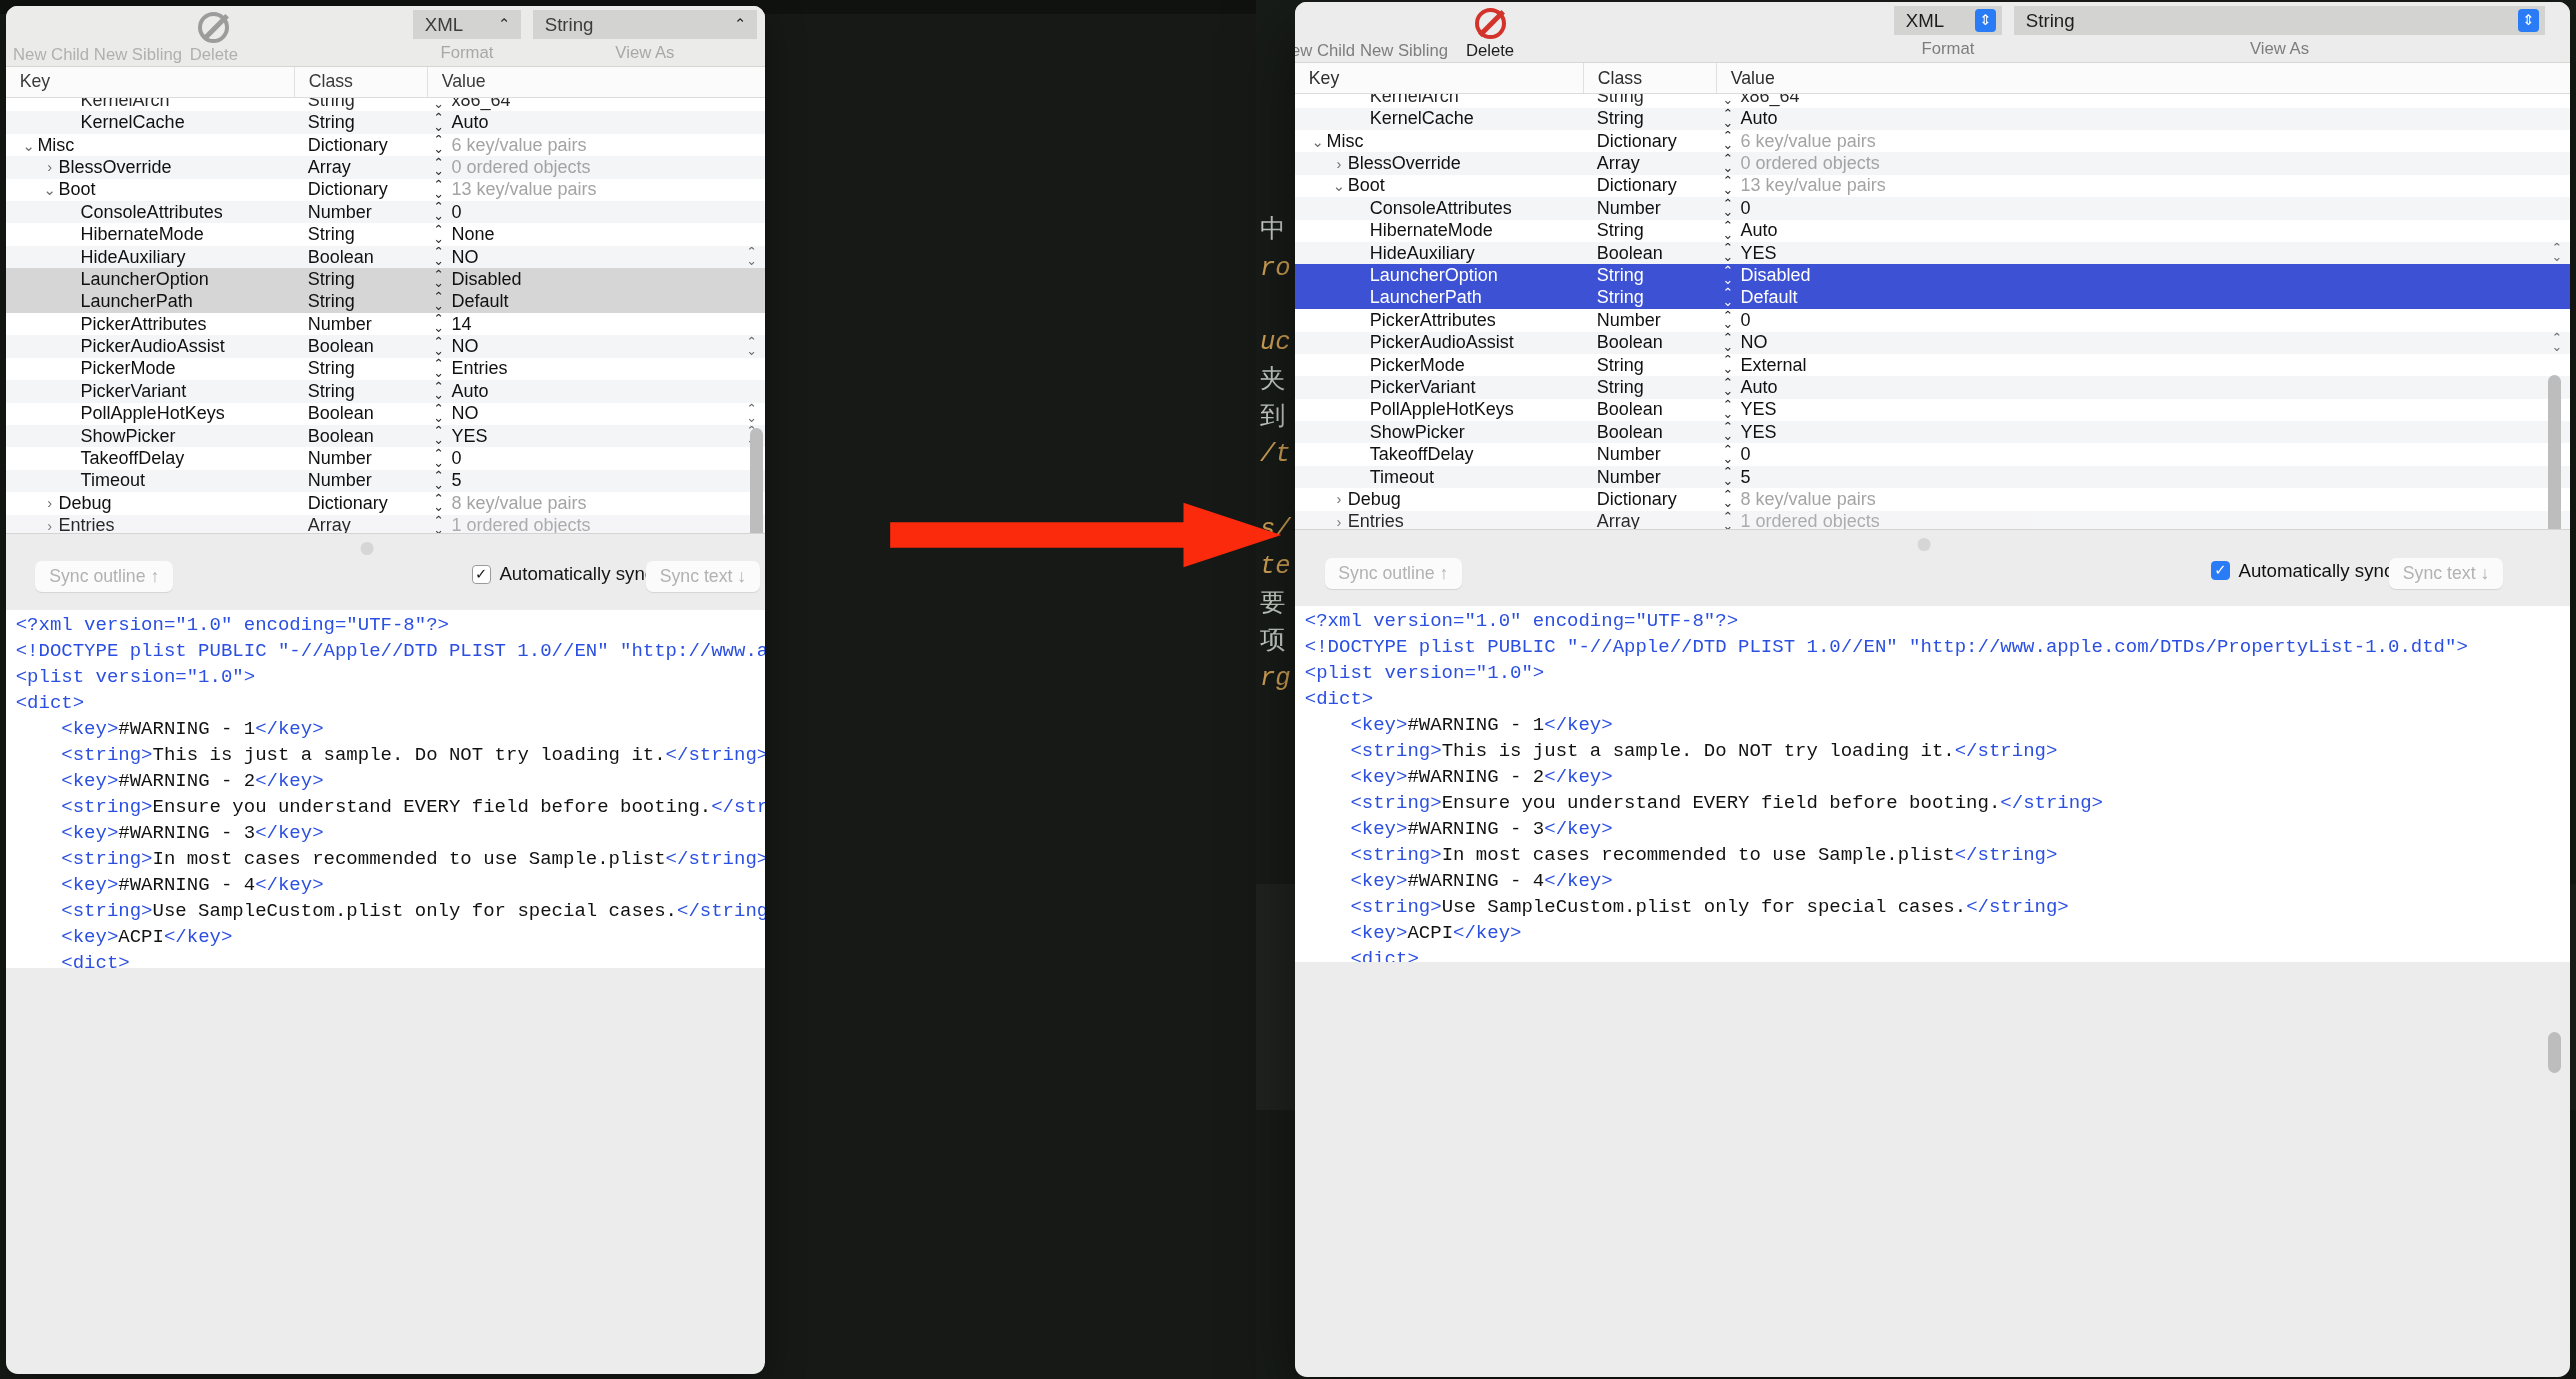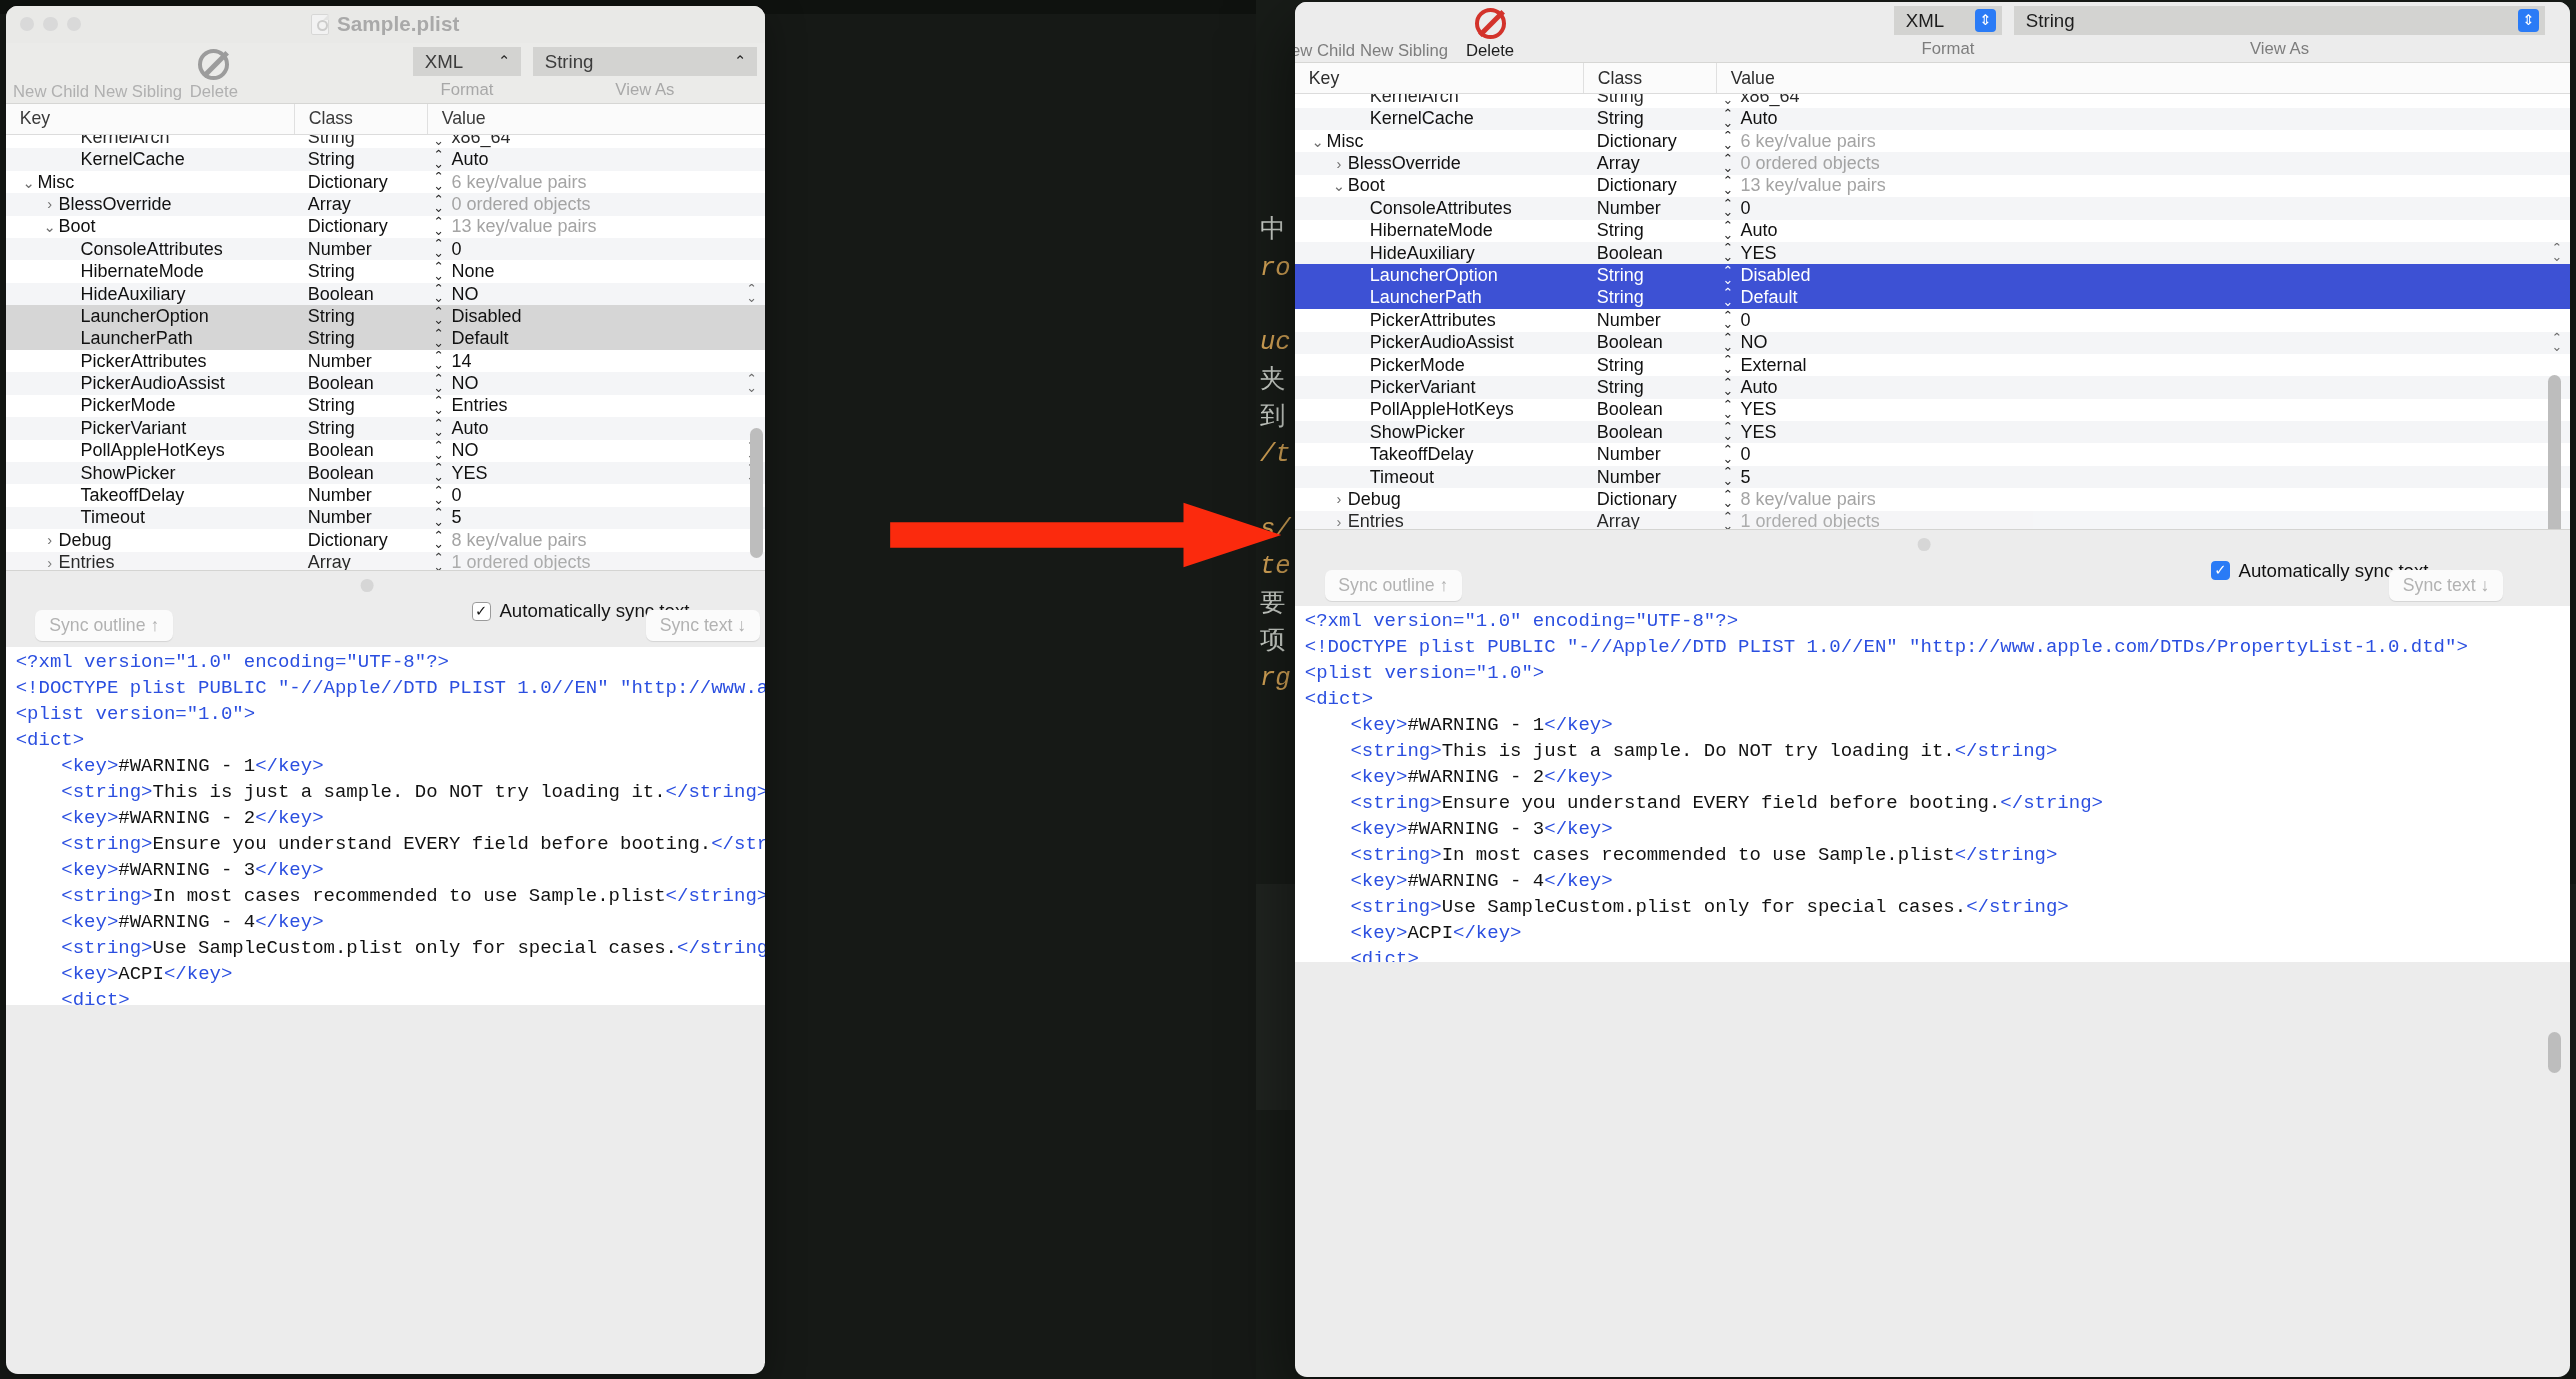--- a/index.html
+++ b/index.html
@@ -241,21 +241,20 @@
   }
   .pill {
     background:#fbfbfb;
     border-radius: 6.9px;
     height: 31px;
     display:flex; align-items:center;
     padding: 0 13.8px;
     font-size: 17.7px;
     color: #b2b2b2;
     box-shadow: 0 1px 1px rgba(0,0,0,0.10);
-    margin-top: 12px;
   }
   .grip {
     position:absolute; top: 7.9px; left: 50%; transform: translateX(-50%);
     width: 12.8px; height: 12.8px; border-radius: 50%;
     background: #d6d6d6;
   }
   .checkrow { display:flex; align-items:center; gap:8.8px; font-size:18.7px; color:#111; }
   .window.inactive .checkrow { color:#151515; }
   .checkbox {
     width: 18.7px; height:18.7px; border-radius:3.9px;
@@ -300,31 +299,20 @@
   <div class="bg-code" style="left:1260px;top:511px;">s/</div>
   <div class="bg-code" style="left:1260px;top:548px;">te</div>
   <div class="bg-code cn" style="left:1260px;top:586px;">要</div>
   <div class="bg-code cn" style="left:1260px;top:623px;">项</div>
   <div class="bg-code" style="left:1260px;top:660px;">rg</div>
   <div class="bg-strip" style="left:1256px;top:884px;right:0;height:226px;"></div>
 </div>
 
 <div class="window inactive" id="win-left" style="left:5.9px; top:5.9px; width:759px; height:1368px;">
 
-  <div class="titlebar">
-    <div class="traffic">
-      <div class="dot"></div>
-      <div class="dot"></div>
-      <div class="dot"></div>
-    </div>
-    <div class="title-wrap">
-      <div class="title-doc-icon"></div>
-      <div class="title-text">Sample.plist</div>
-    </div>
-  </div>
 
   <div class="toolbar">
     <div class="tool-btn" style="left:-9.8px;">
       <div class="tool-icon">
         <span class="person"><span class="head"></span><span class="body"></span></span>
         <span class="person small"><span class="head"></span><span class="body"></span></span>
       </div>
       <div class="tool-label">New Child</div>
     </div>
     <div class="tool-btn" style="left:77px;">

